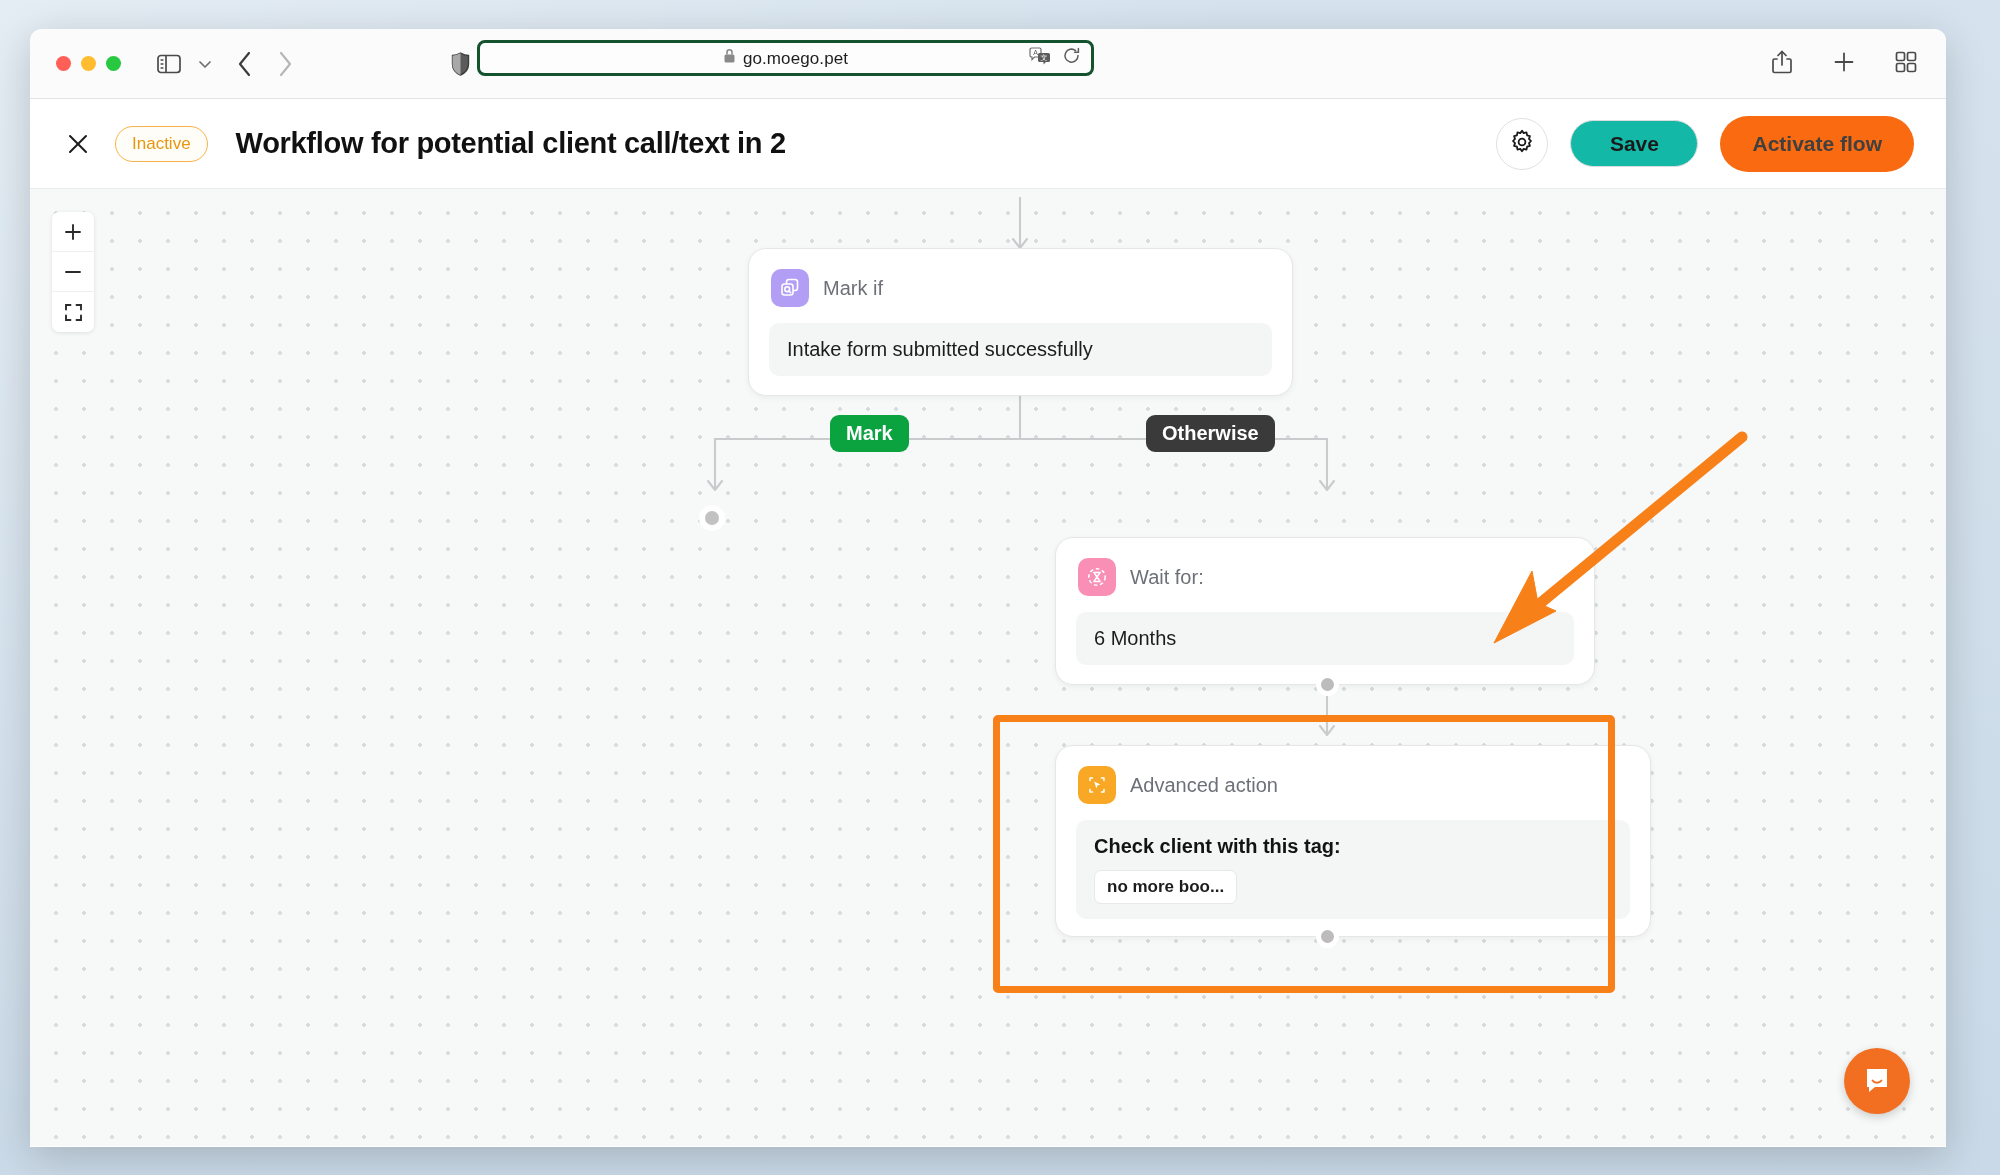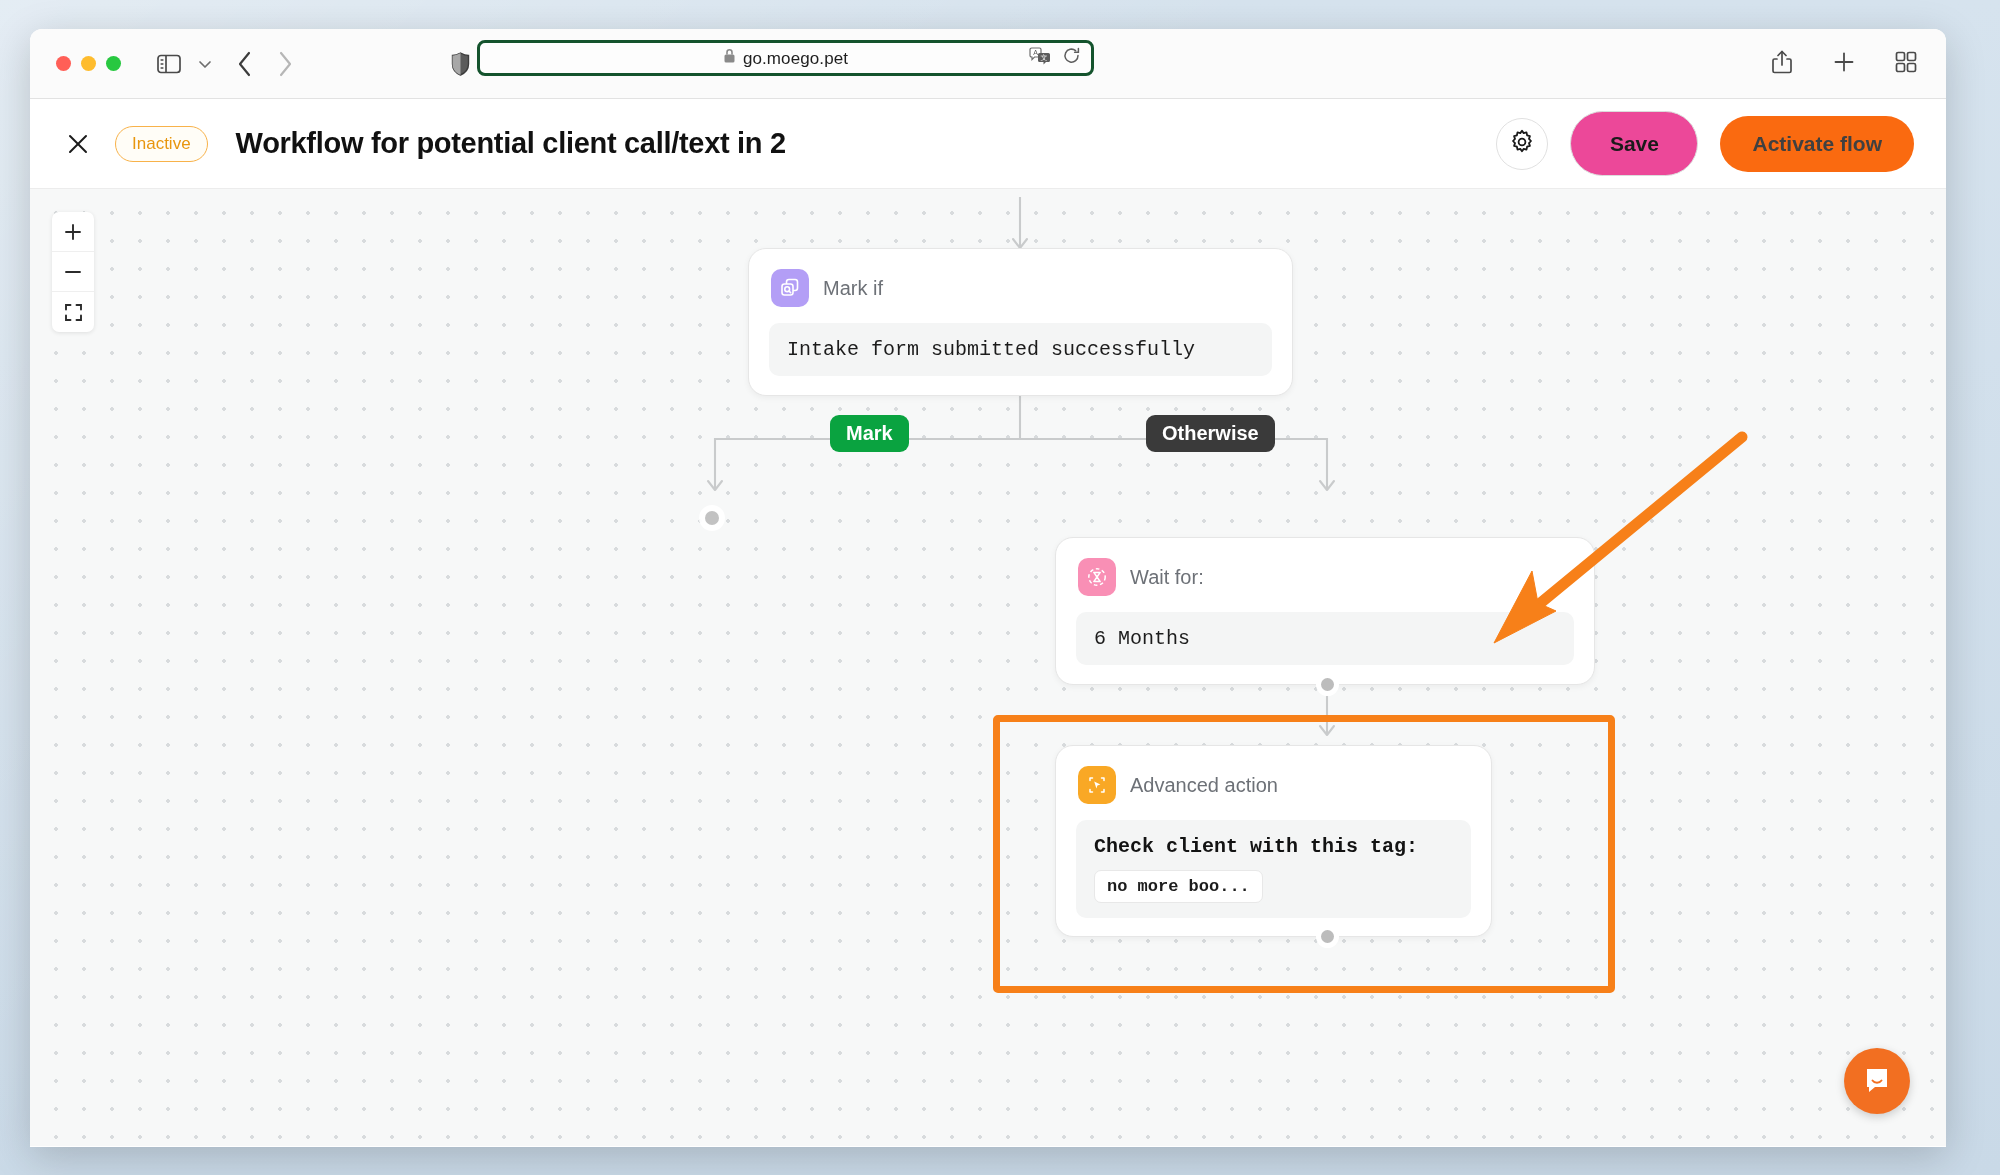--- a/index.html
+++ b/index.html
@@ -121,26 +121,26 @@
   }
   .gear-btn {
     width: 52px; height: 52px;
     border: 1px solid #e0e0e0;
     border-radius: 50%;
     background: #fff;
     display: flex; align-items: center; justify-content: center;
     cursor: pointer;
   }
   .save-btn {
-    height: 65px;
+    height: 47px;
     min-width: 128px;
     padding: 0 28px;
     border: 1px solid #dcdcdc;
     border-radius: 999px;
-    background: #ec4899;
+    background: #14b8a6;
     font-size: 21px;
     font-weight: 600;
     color: #1a1a1a;
     cursor: pointer;
     font-family: "Liberation Sans", sans-serif;
   }
   .activate-btn {
     height: 56px;
     padding: 0 32px;
     border: none;
@@ -206,21 +206,20 @@
   }
   .node-type {
     font-size: 20px;
     color: #6d7177;
   }
   .node-body {
     margin: 16px 20px 20px 20px;
     background: #f4f5f5;
     border-radius: 10px;
     padding: 15px 18px;
-    font-family: Liberation Mono, monospace;
   }
   .node-val {
     font-size: 20px;
     color: #1c1c1c;
   }
   .node-val-label {
     font-size: 20px;
     font-weight: 700;
     color: #131313;
   }
@@ -497,21 +496,21 @@
           </svg>
         </div>
         <div class="node-type">Wait for:</div>
       </div>
       <div class="node-body">
         <div class="node-val">6 Months</div>
       </div>
       <div class="port" style="left:265px; bottom:-7px;"></div>
     </div>
 
-    <div class="node" style="left:1025px; top:556px; width:437px; height:192px;">
+    <div class="node" style="left:1025px; top:556px; width:596px; height:192px;">
       <div class="node-head">
         <div class="node-ico" style="background:#f9a825;">
           <svg width="22" height="22" viewBox="0 0 22 22" fill="none" stroke="#ffffff" stroke-width="1.5" stroke-linecap="round" stroke-linejoin="round">
             <polyline points="4,6.5 4,4 6.5,4"></polyline>
               <polyline points="15.5,4 18,4 18,6.5"></polyline>
             <polyline points="18,15.5 18,18 15.5,18"></polyline>
               <polyline points="6.5,18 4,18 4,15.5"></polyline>
             <path d="M8.2 7.6 L14.4 10.6 L11.4 11.6 L10.4 14.6 Z" fill="#ffffff" stroke="none"></path>
           </svg>
         </div>

